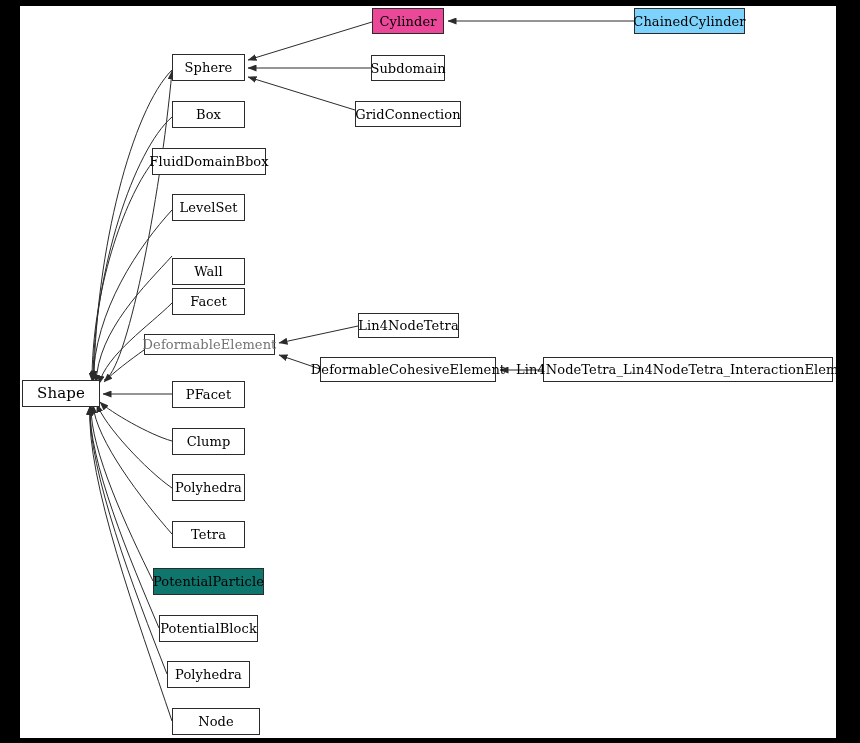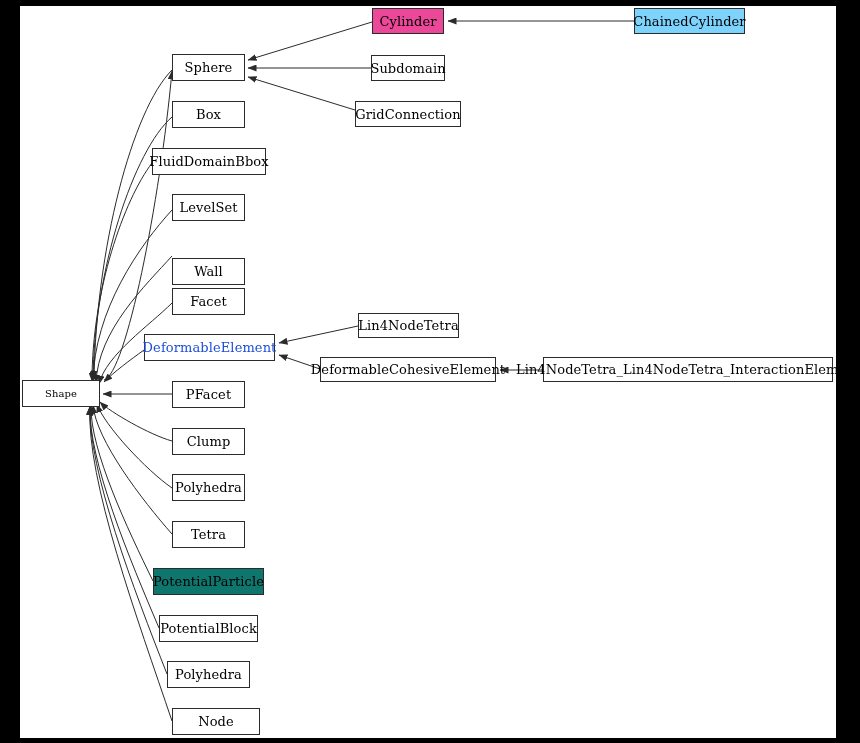--- a/index.html
+++ b/index.html
@@ -44,21 +44,21 @@
     color: #000000;
     font-size: 13px;
     line-height: 1;
     letter-spacing: 0.1px;
   }
   .node-label {
     display: block;
     padding: 0 2px;
   }
   .node-root {
-    font-size: 10px;
+    font-size: 15px;
   }
 </style>
 </head>
 <body>
 
 <div id="canvas">
   <div id="diagram-surface"></div>
 
   <svg id="edge-layer" viewBox="0 0 860 743" xmlns="http://www.w3.org/2000/svg">
     <defs>
@@ -121,21 +121,21 @@
       </div>
       <div class="node-box" style="left: 172px; top: 194px; width: 73px; height: 27px; background: rgb(255, 255, 255); border-color: rgb(43, 43, 43); color: rgb(0, 0, 0);">
         <span class="node-label">LevelSet</span>
       </div>
       <div class="node-box" style="left: 172px; top: 241px; width: 73px; height: 27px; background: rgb(255, 255, 255); border-color: rgb(43, 43, 43); color: rgb(0, 0, 0); margin-top: 17px;">
         <span class="node-label">Wall</span>
       </div>
       <div class="node-box" style="left: 172px; top: 288px; width: 73px; height: 27px; background: rgb(255, 255, 255); border-color: rgb(43, 43, 43); color: rgb(0, 0, 0);">
         <span class="node-label">Facet</span>
       </div>
-      <div class="node-box" style="left: 144px; top: 334px; width: 131px; height: 27px; background: rgb(255, 255, 255); border-color: rgb(43, 43, 43); color: #1d4ed8;">
+      <div class="node-box" style="left: 144px; top: 334px; width: 131px; height: 21px; background: rgb(255, 255, 255); border-color: rgb(43, 43, 43); color: #737373;">
         <span class="node-label">DeformableElement</span>
       </div>
       <div class="node-box" style="left: 172px; top: 381px; width: 73px; height: 27px; background: rgb(255, 255, 255); border-color: rgb(43, 43, 43); color: rgb(0, 0, 0);">
         <span class="node-label">PFacet</span>
       </div>
       <div class="node-box" style="left: 172px; top: 428px; width: 73px; height: 27px; background: rgb(255, 255, 255); border-color: rgb(43, 43, 43); color: rgb(0, 0, 0);">
         <span class="node-label">Clump</span>
       </div>
       <div class="node-box" style="left: 172px; top: 474px; width: 73px; height: 27px; background: rgb(255, 255, 255); border-color: rgb(43, 43, 43); color: rgb(0, 0, 0);">
         <span class="node-label">Polyhedra</span>

